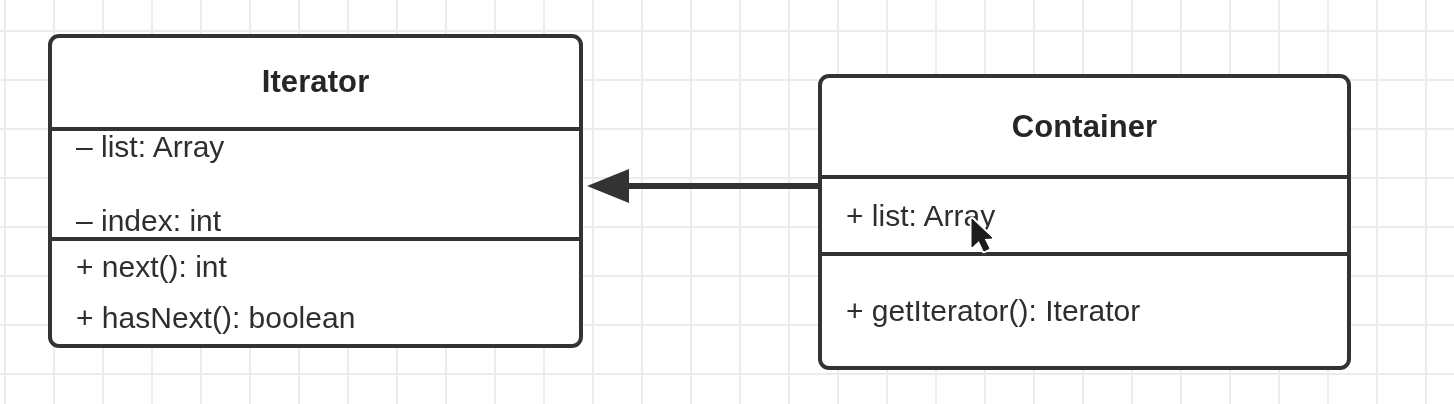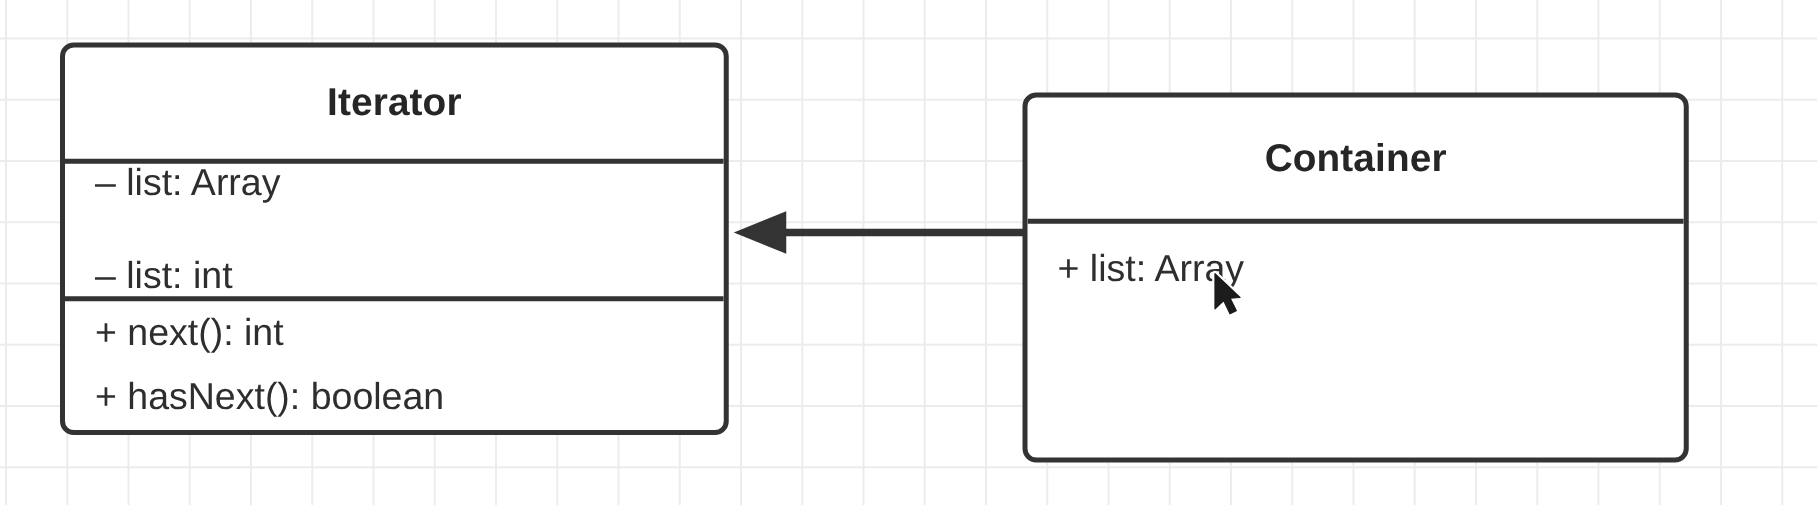--- a/index.html
+++ b/index.html
@@ -98,36 +98,39 @@
 </head>
 <body>
 
 <div id="canvas">
 
   <div class="uml-class" id="class-iterator">
     <div class="uml-class-title">Iterator</div>
 
     <div class="uml-compartment compartment-attributes">
       <div class="uml-member">– list: Array</div>
-      <div class="uml-member">– list: int</div>
+      <div class="uml-member">– index: int</div>
     </div>
 
     <div class="uml-compartment compartment-methods">
       <div class="uml-member">+ next(): int</div>
       <div class="uml-member">+ hasNext(): boolean</div>
     </div>
   </div>
 
   <div class="uml-class" id="class-container">
     <div class="uml-class-title">Container</div>
 
     <div class="uml-compartment compartment-attributes">
       <div class="uml-member">+ list: Array</div>
     </div>
 
+    <div class="uml-compartment compartment-methods">
+      <div class="uml-member">+ getIterator(): Iterator</div>
+    </div>
   </div>
 
   <svg id="association-arrow" viewBox="0 0 240 72">
     <line x1="238" y1="36" x2="44" y2="36" stroke="#333333" stroke-width="6"></line>
     <polygon points="4,36 46,19 46,53" fill="#333333"></polygon>
   </svg>
 
   <svg id="mouse-cursor" viewBox="0 0 30 42">
     <polygon points="6,5 6,33 13,26.5 18,37 23,34.5 18,24.5 26,24" fill="#ffffff" stroke="#ffffff" stroke-width="4.5" stroke-linejoin="round"></polygon>
     <polygon points="6,5 6,33 13,26.5 18,37 23,34.5 18,24.5 26,24" fill="#1c1c1c" stroke="#1c1c1c" stroke-width="1" stroke-linejoin="round"></polygon>

